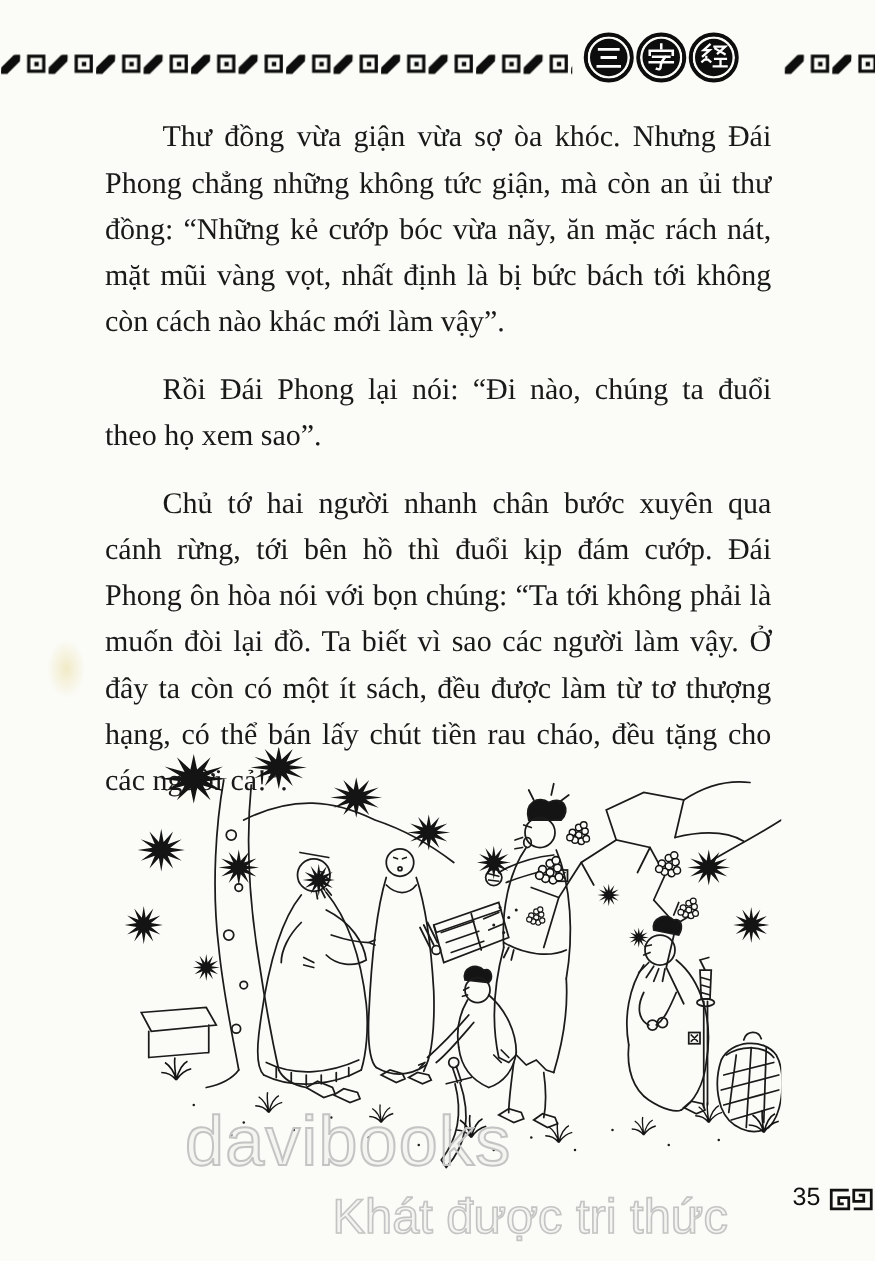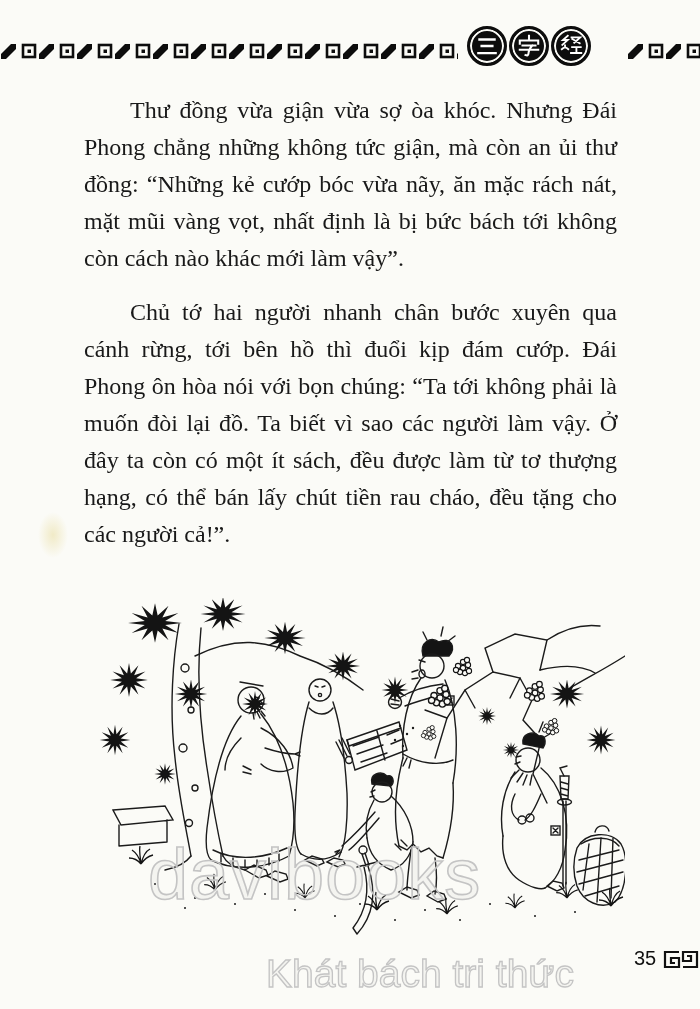--- a/index.html
+++ b/index.html
@@ -28,21 +28,21 @@
   .text-block p{margin:0 0 17px 0;text-indent:46px;}
   
   .illus{position:absolute;left:95px;top:598px;width:530px;height:342px;}
   
   .wm{
     position:absolute;font-family:"Liberation Sans",sans-serif;
     color:rgba(185,185,185,0.10);
     -webkit-text-stroke:1.6px #c4c4c4;
     white-space:nowrap;pointer-events:none;
   }
-  .wm-brand{left:148px;top:833px;font-size:72px;letter-spacing:1px;}
+  .wm-brand{left:148px;top:880px;font-size:56px;letter-spacing:1px;}
   .wm-slogan{left:266px;top:952px;font-size:39px;-webkit-text-stroke:1.3px #c4c4c4;}
   
   .pagenum{
     position:absolute;left:634px;top:947px;
     font-family:"Liberation Sans",sans-serif;font-size:20px;color:#111;
   }
   .pageorn{position:absolute;left:663px;top:950px;}
   
   .smudge{
     position:absolute;left:38px;top:512px;width:30px;height:46px;border-radius:50%;
@@ -93,20 +93,21 @@
   </div>
   <div class="medallion med-3" aria-label="经">
     <svg width="26" height="26" viewBox="0 0 24 24" fill="none" stroke="#ffffff" stroke-width="1.7" stroke-linecap="square">
       <path d="M9,2.5 L4.5,6.5 H9 L4,11 M6.5,11.5 L6.5,13.5 M3.5,15 L5,13.8 M9.5,15 L8,13.8"></path>
       <path d="M12.5,4 H20.5 L15,9 M13.2,5.5 L20,9.5 M13,13 H21 M17,13 V18.5 M12,18.5 H21.5"></path>
     </svg>
   </div>
 
   <div class="text-block">
     <p>Thư đồng vừa giận vừa sợ òa khóc. Nhưng Đái Phong chẳng những không tức giận, mà còn an ủi thư đồng: “Những kẻ cướp bóc vừa nãy, ăn mặc rách nát, mặt mũi vàng vọt, nhất định là bị bức bách tới không còn cách nào khác mới làm vậy”.</p>
+    <p>Rồi Đái Phong lại nói: “Đi nào, chúng ta đuổi theo họ xem sao”.</p>
     <p>Chủ tớ hai người nhanh chân bước xuyên qua cánh rừng, tới bên hồ thì đuổi kịp đám cướp. Đái Phong ôn hòa nói với bọn chúng: “Ta tới không phải là muốn đòi lại đồ. Ta biết vì sao các người làm vậy. Ở đây ta còn có một ít sách, đều được làm từ tơ thượng hạng, có thể bán lấy chút tiền rau cháo, đều tặng cho các người cả!”.</p>
   </div>
 
   <div class="smudge"></div>
 
   <svg class="illus" viewBox="0 0 530 342">
     <defs>
       <g id="needles">
         <path d="M18,0 L6.8,1.8 L15.6,9 L4.9,4.9 L9,15.6 L1.8,6.8 L0,18 L-1.8,6.8 L-9,15.6 L-4.9,4.9 L-15.6,9 L-6.8,1.8 L-18,0 L-6.8,-1.8 L-15.6,-9 L-4.9,-4.9 L-9,-15.6 L-1.8,-6.8 L0,-18 L1.8,-6.8 L9,-15.6 L4.9,-4.9 L15.6,-9 L6.8,-1.8 Z" fill="#141414"></path>
       </g>
@@ -281,21 +282,21 @@
         <circle cx="365" cy="322" r="1"></circle>
       <circle cx="395" cy="306" r="1"></circle>
         <circle cx="440" cy="318" r="1"></circle>
         <circle cx="480" cy="314" r="1"></circle>
       <circle cx="60" cy="286" r="1"></circle>
         <circle cx="90" cy="310" r="1"></circle>
     </g>
   </svg>
 
   <div class="wm wm-brand">davibooks</div>
-  <div class="wm wm-slogan">Khát bách tri thức</div>
+  <div class="wm wm-slogan">Khát được tri thức</div>
 
   <div class="pagenum">35</div>
   <svg class="pageorn" width="36" height="19" viewBox="0 0 36 19">
     <path d="M16,2 H2 V17 H16 V8 H8 V13 H12" fill="none" stroke="#111" stroke-width="2.2"></path>
     <path d="M20,17 H34 V2 H20 V11 H28 V6 H24" fill="none" stroke="#111" stroke-width="2.2"></path>
   </svg>
 
 </div>
 
 </body></html>

